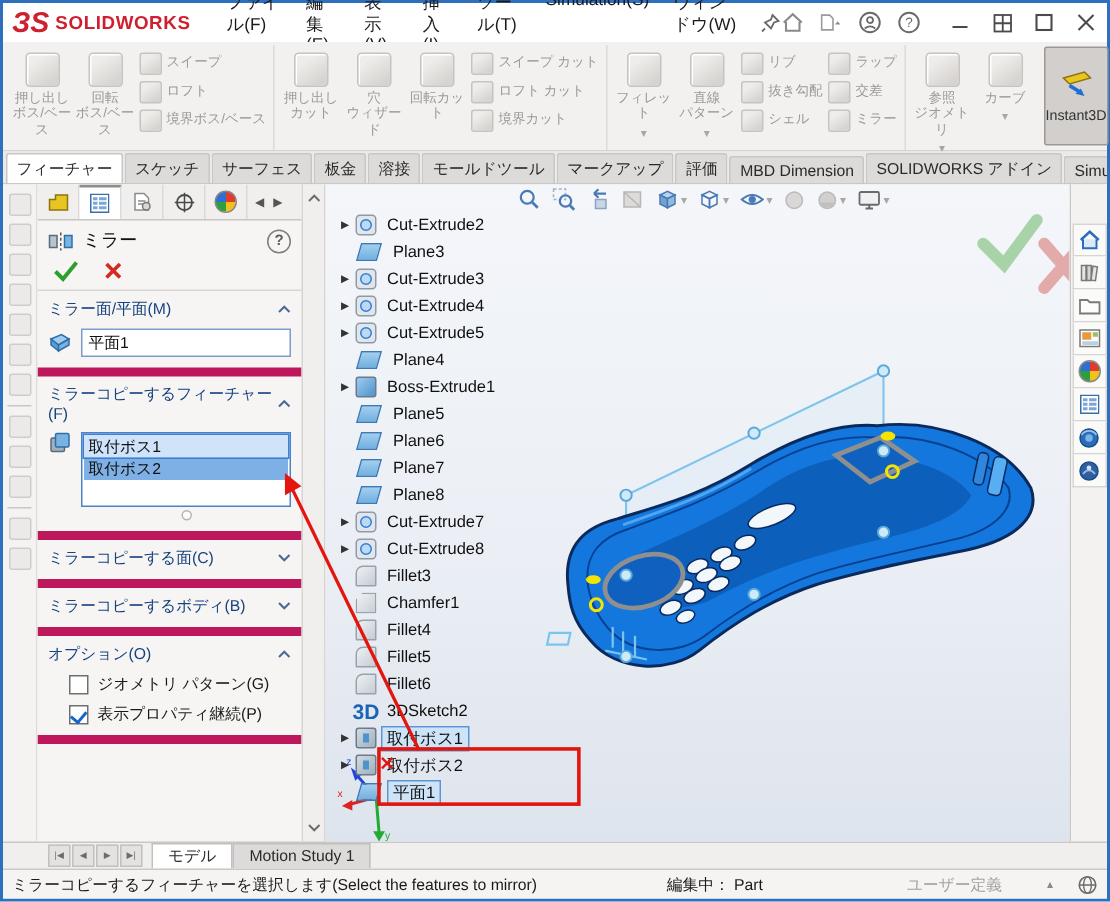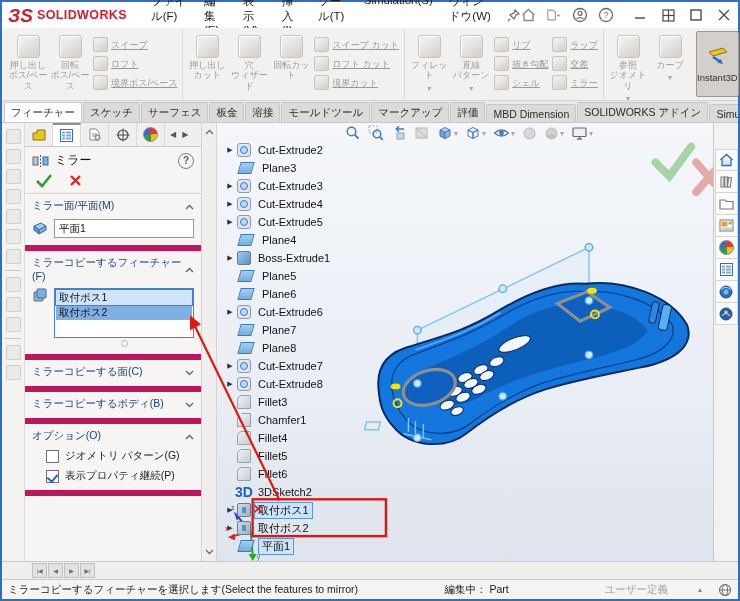--- a/index.html
+++ b/index.html
@@ -20,21 +20,21 @@
   .ribbon{height:70px;flex:0 0 70px;background:#f2f1f0;display:flex;align-items:stretch;
     padding:2px 2px 0 2px;border-bottom:1px solid #d6d4d2;}
   .rgroup{display:flex;align-items:flex-start;padding:1px 3px;}
   .rgroup + .rgroup{border-left:1px solid #dcdad8;}
   .rbig{width:42px;display:flex;flex-direction:column;align-items:center;gap:2px;
     color:#9b9998;font-size:9px;text-align:center;line-height:1.15;white-space:pre-line;padding-top:4px;}
   .ricon{width:21px;height:21px;border-radius:3px;border:1px solid #c6c3c0;
     background:linear-gradient(145deg,#efedeb 25%,#d6d3d0 85%);box-shadow:inset 1px 1px 0 #fff;}
   .rsmall-col{display:flex;flex-direction:column;justify-content:flex-start;gap:2px;padding:4px 2px 0 2px;
     color:#9b9998;font-size:9px;}
-  .rsmall{display:flex;align-items:flex-end;gap:3px;height:17px;white-space:nowrap;text-decoration:underline;}
+  .rsmall{display:flex;align-items:flex-start;gap:3px;height:17px;white-space:nowrap;}
   .ricon-s{width:13px;height:13px;border-radius:2px;border:1px solid #c6c3c0;
     background:linear-gradient(145deg,#efedeb 25%,#d6d3d0 85%);flex:0 0 auto;}
   .rcaret{color:#a9a7a5;font-size:8px;margin-top:1px;}
   .instant3d{width:52px;height:64px;background:#d2cfcc;border:1px solid #9b9896;border-radius:2px;
     display:flex;flex-direction:column;align-items:center;justify-content:center;gap:4px;
     color:#333;font-size:9.5px;margin:1px 0 0 2px;}
   .ribbon-collapse{display:flex;align-items:flex-end;padding:0 4px 6px 4px;color:#7a7878;margin-left:auto;}
   
   .tabstrip{height:21px;flex:0 0 21px;background:#eceae8;display:flex;align-items:flex-end;
     border-bottom:1px solid #cac8c6;padding-left:2px;overflow:hidden;}
@@ -626,25 +626,20 @@
             <span class="ti ti-plane"></span>
             <span class="tlabel">Plane5</span>
           </div>
 
           <div class="trow">
             <span class="texp"></span>
             <span class="ti ti-plane"></span>
             <span class="tlabel">Plane6</span>
           </div>
 
-          <div class="trow">
-            <span class="texp">▶</span>
-            <span class="ti ti-cut"></span>
-            <span class="tlabel">Cut-Extrude6</span>
-          </div>
 
           <div class="trow">
             <span class="texp"></span>
             <span class="ti ti-plane"></span>
             <span class="tlabel">Plane7</span>
           </div>
 
           <div class="trow">
             <span class="texp"></span>
             <span class="ti ti-plane"></span>
@@ -859,20 +854,25 @@
     </div>
   </div>
 
   <div class="bottom-tabs">
     <span class="nav-btns">
       <span class="nav-btn">|◀</span>
       <span class="nav-btn">◀</span>
       <span class="nav-btn">▶</span>
       <span class="nav-btn">▶|</span>
     </span>
+    <span style="display:flex">
+
+    <span class="btab active">モデル</span>
+        <span class="btab">Motion Study 1</span>
+      </span>
   </div>
 
   <div class="statusbar">
     <span class="sb-msg">ミラーコピーするフィーチャーを選択します(Select the features to mirror)</span>
     <span class="sb-edit">編集中： Part</span>
     <span class="sb-custom">ユーザー定義</span>
     <span class="sb-caret">▴</span>
     <svg width="14" height="14" viewBox="0 0 14 14">
         <circle cx="7" cy="7" r="5.5" fill="none" stroke="#6a6a6a" stroke-width="1.1"></circle>
         <ellipse cx="7" cy="7" rx="2.6" ry="5.5" fill="none" stroke="#6a6a6a" stroke-width="0.9"></ellipse>

